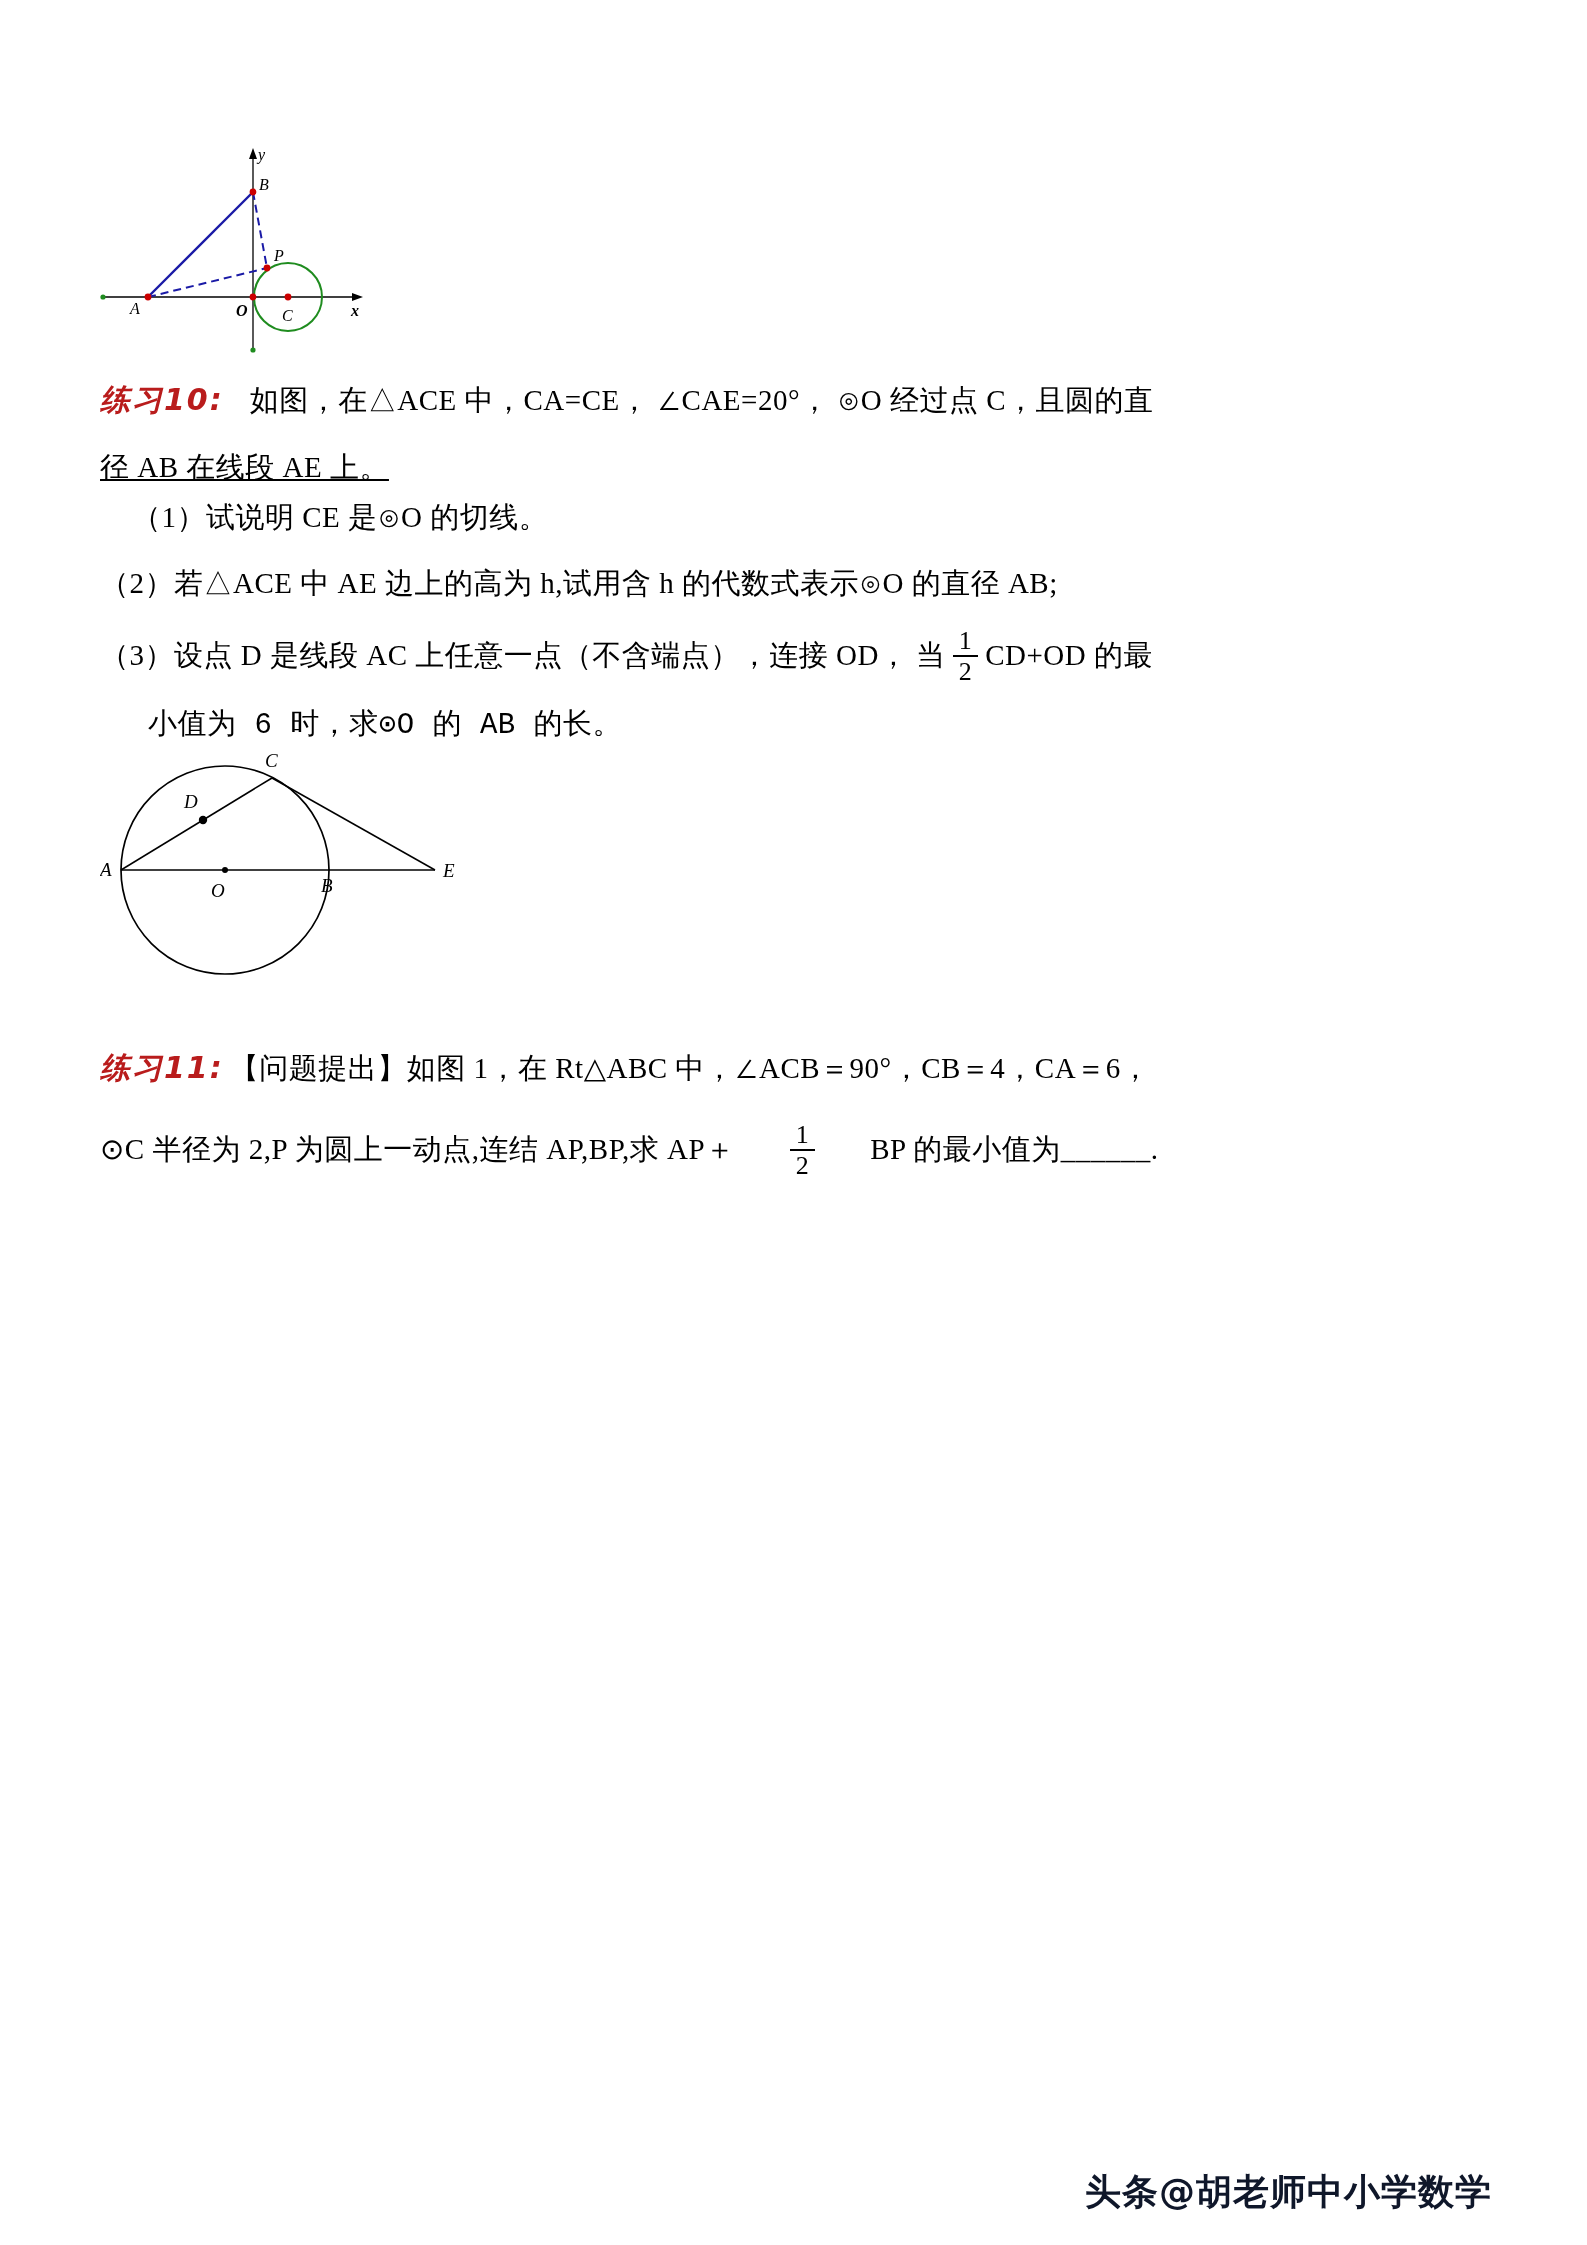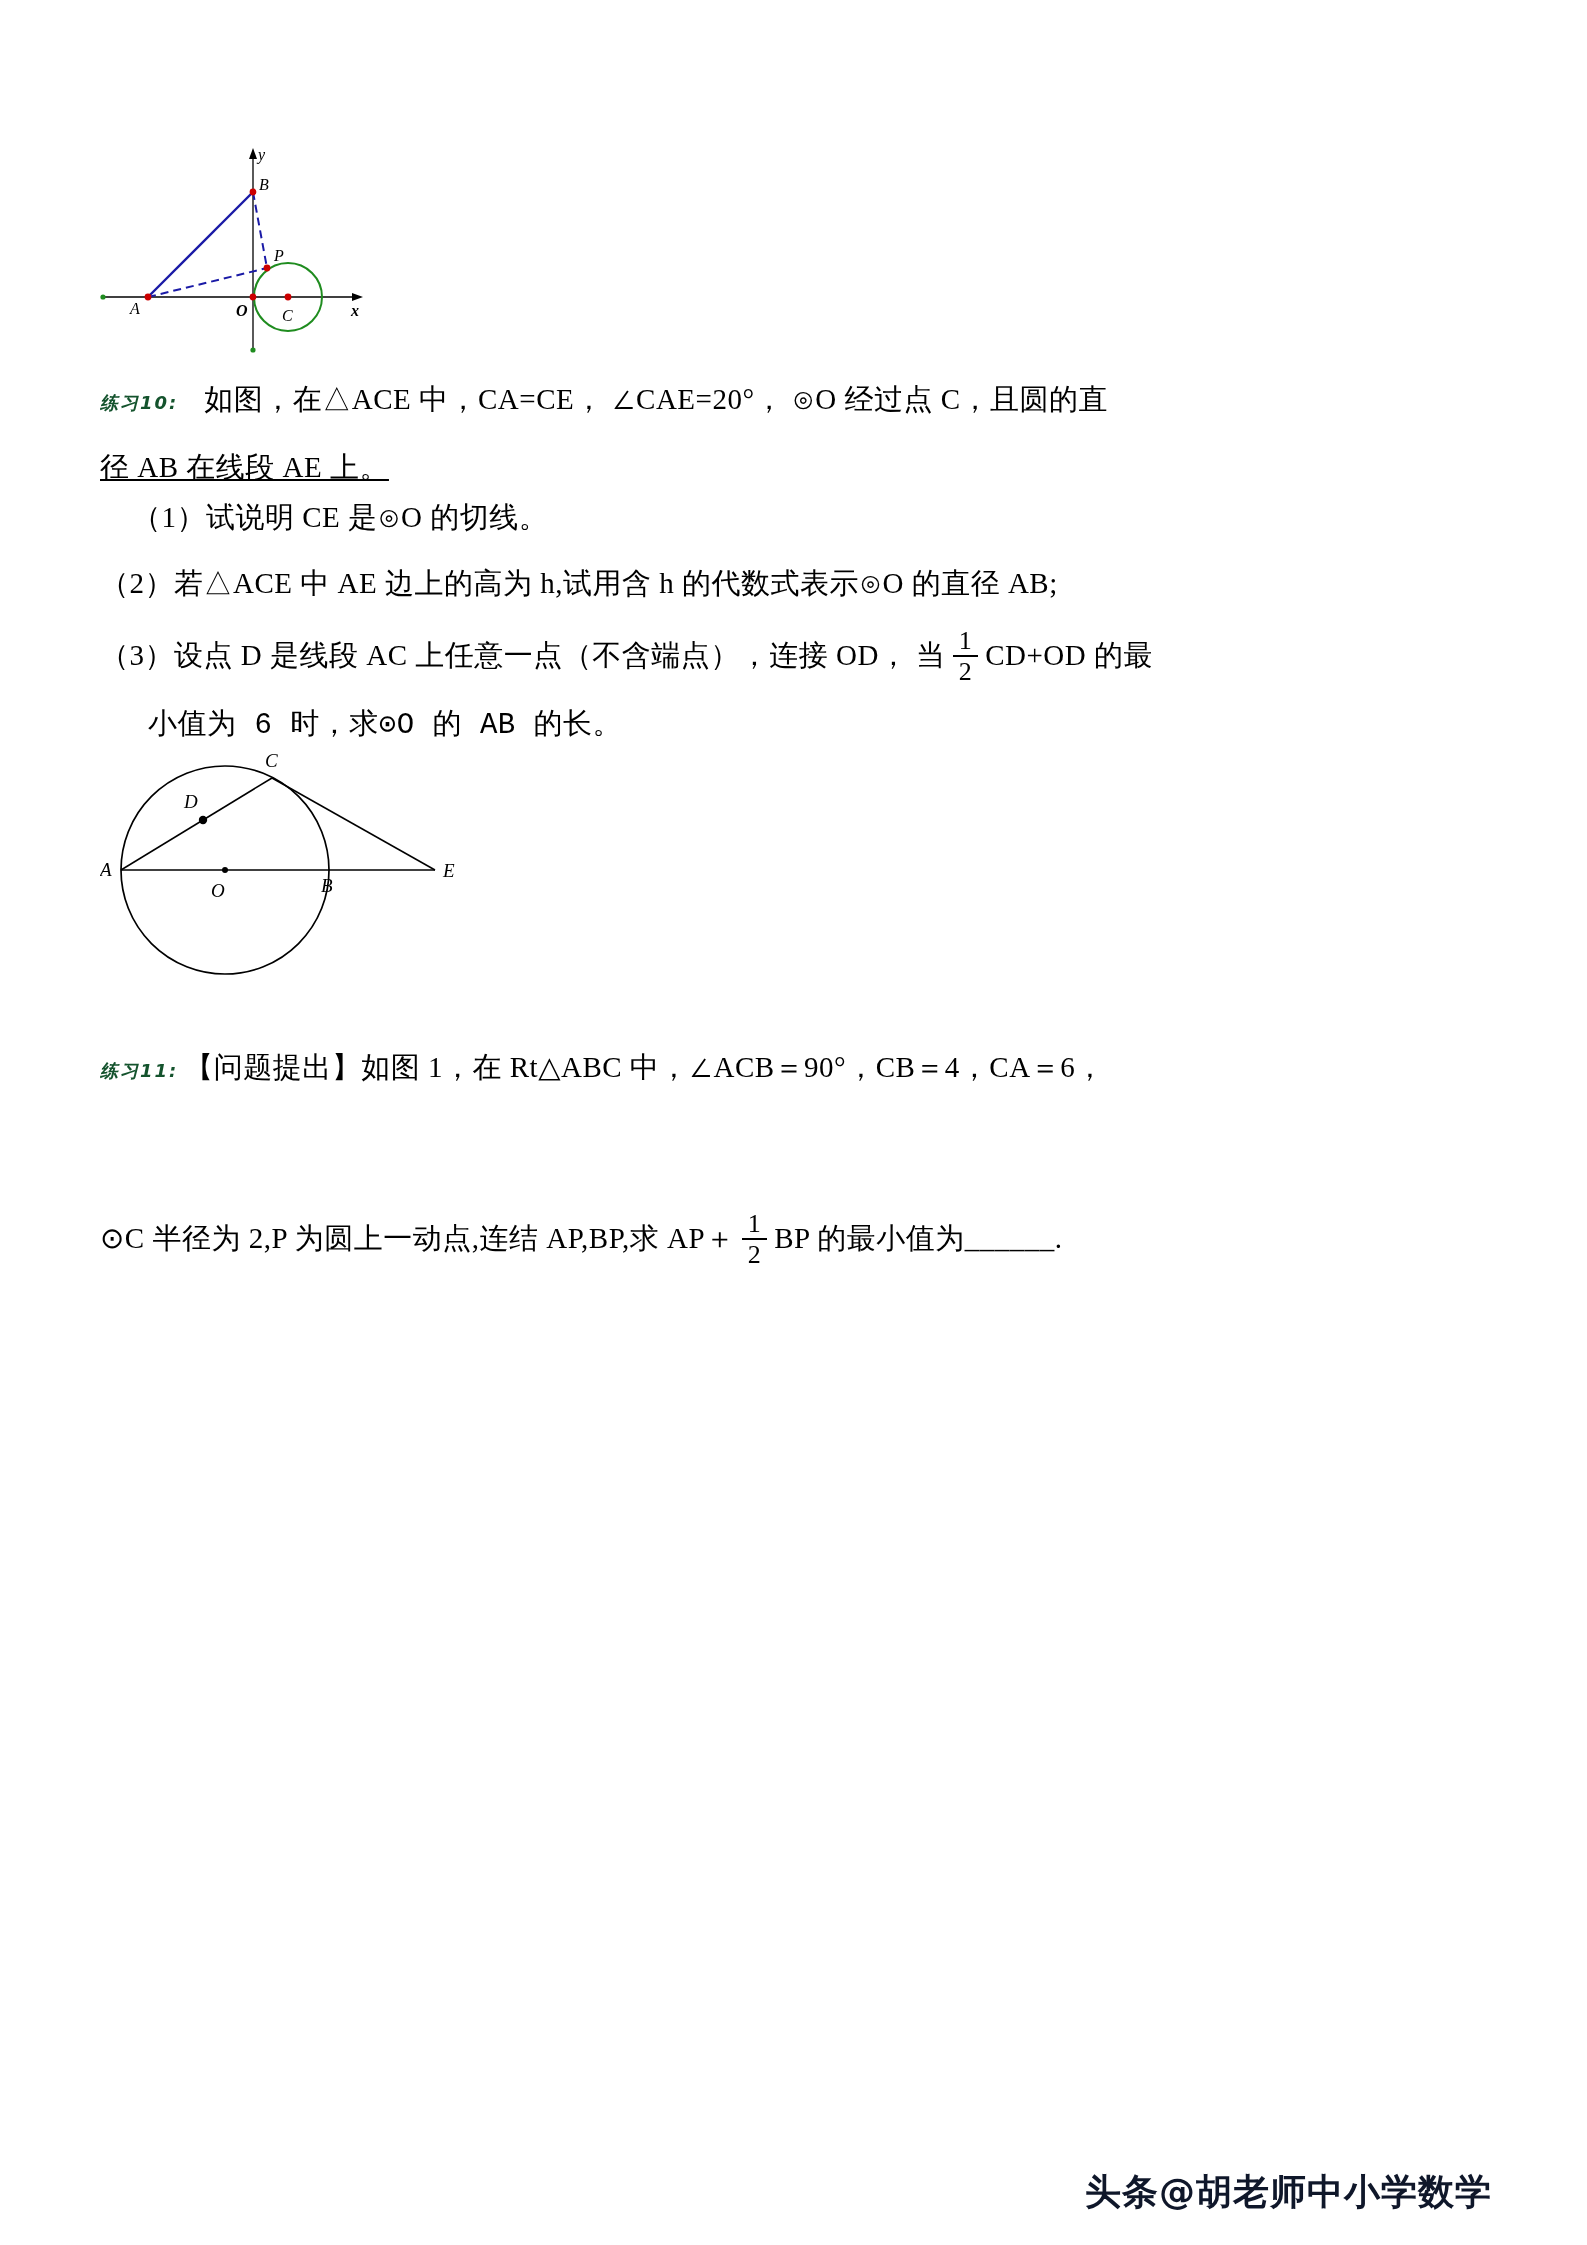--- a/index.html
+++ b/index.html
@@ -17,21 +17,21 @@
     position:absolute; left:100px;
     font-size:29px; white-space:nowrap;
     letter-spacing:0.5px;
   }
   .flexline {
     display:flex; align-items:center;
   }
   .exlabel {
     font-family:"DejaVu Sans", sans-serif;
     font-weight:bold; font-style:italic;
-    color:#14532d; font-size:18px;
+    color:#b91c1c; font-size:30px;
     letter-spacing:2px;
   }
   .gap-big { margin-right:26px; }
   .gap-small { margin-right:6px; }
   .frac {
     display:inline-flex; flex-direction:column; align-items:center;
     vertical-align:middle; line-height:1.12; font-size:26px;
     margin:0 7px;
   }
   .frac .num { border-bottom:2px solid #000; padding:0 6px; }
@@ -120,21 +120,21 @@
     <text x="165" y="17" font-size="19">C</text>
     <text x="84" y="58" font-size="19">D</text>
     <text x="111" y="147" font-size="19">O</text>
     <text x="221" y="142" font-size="19">B</text>
     <text x="343" y="127" font-size="19">E</text>
   </svg>
 
   <div class="textline" style="top:1048px;">
     <span class="exlabel gap-small">练习11:</span><span>【问题提出】如图 1，在 Rt△ABC 中，∠ACB＝90°，CB＝4，CA＝6，</span>
   </div>
-  <div class="textline flexline" style="top:1195px; height:88px;">
+  <div class="textline flexline" style="top:1106px; height:88px;gap:48px;">
     <span>⊙C 半径为 2,P 为圆上一动点,连结 AP,BP,求 AP＋</span>
     <span class="frac">
       <span class="num">1</span>
       <span class="den">2</span>
     </span>
     <span>BP 的最小值为______.</span>
   </div>
 
   <div class="watermark">头条@胡老师中小学数学</div>
 

